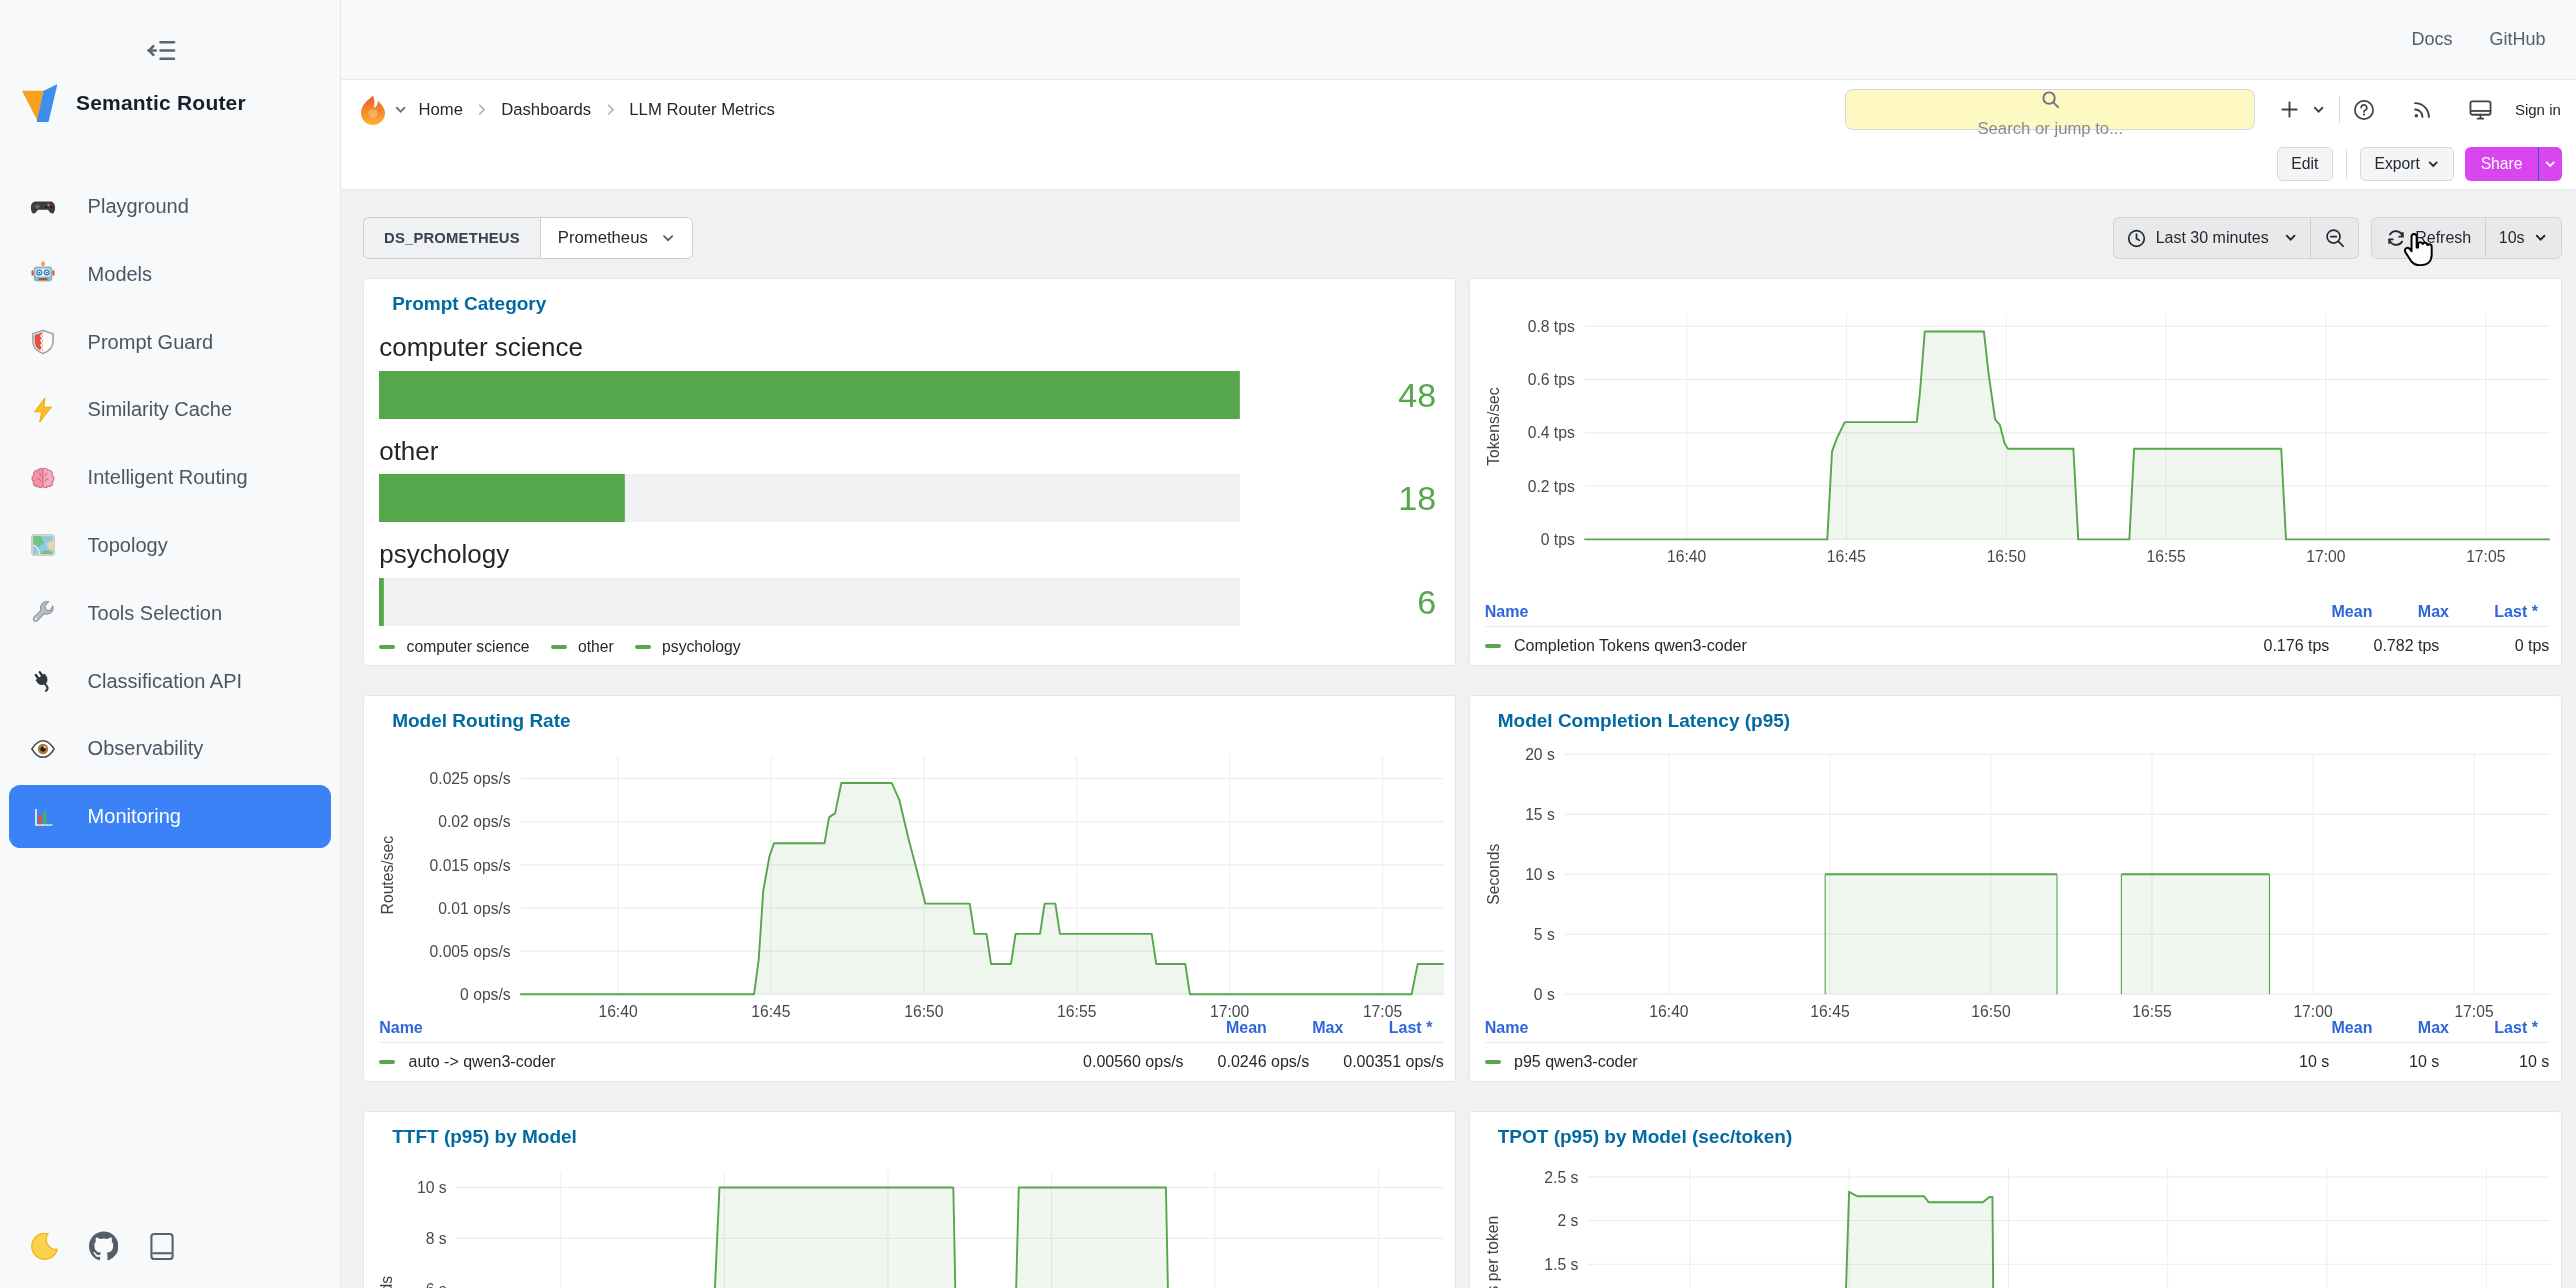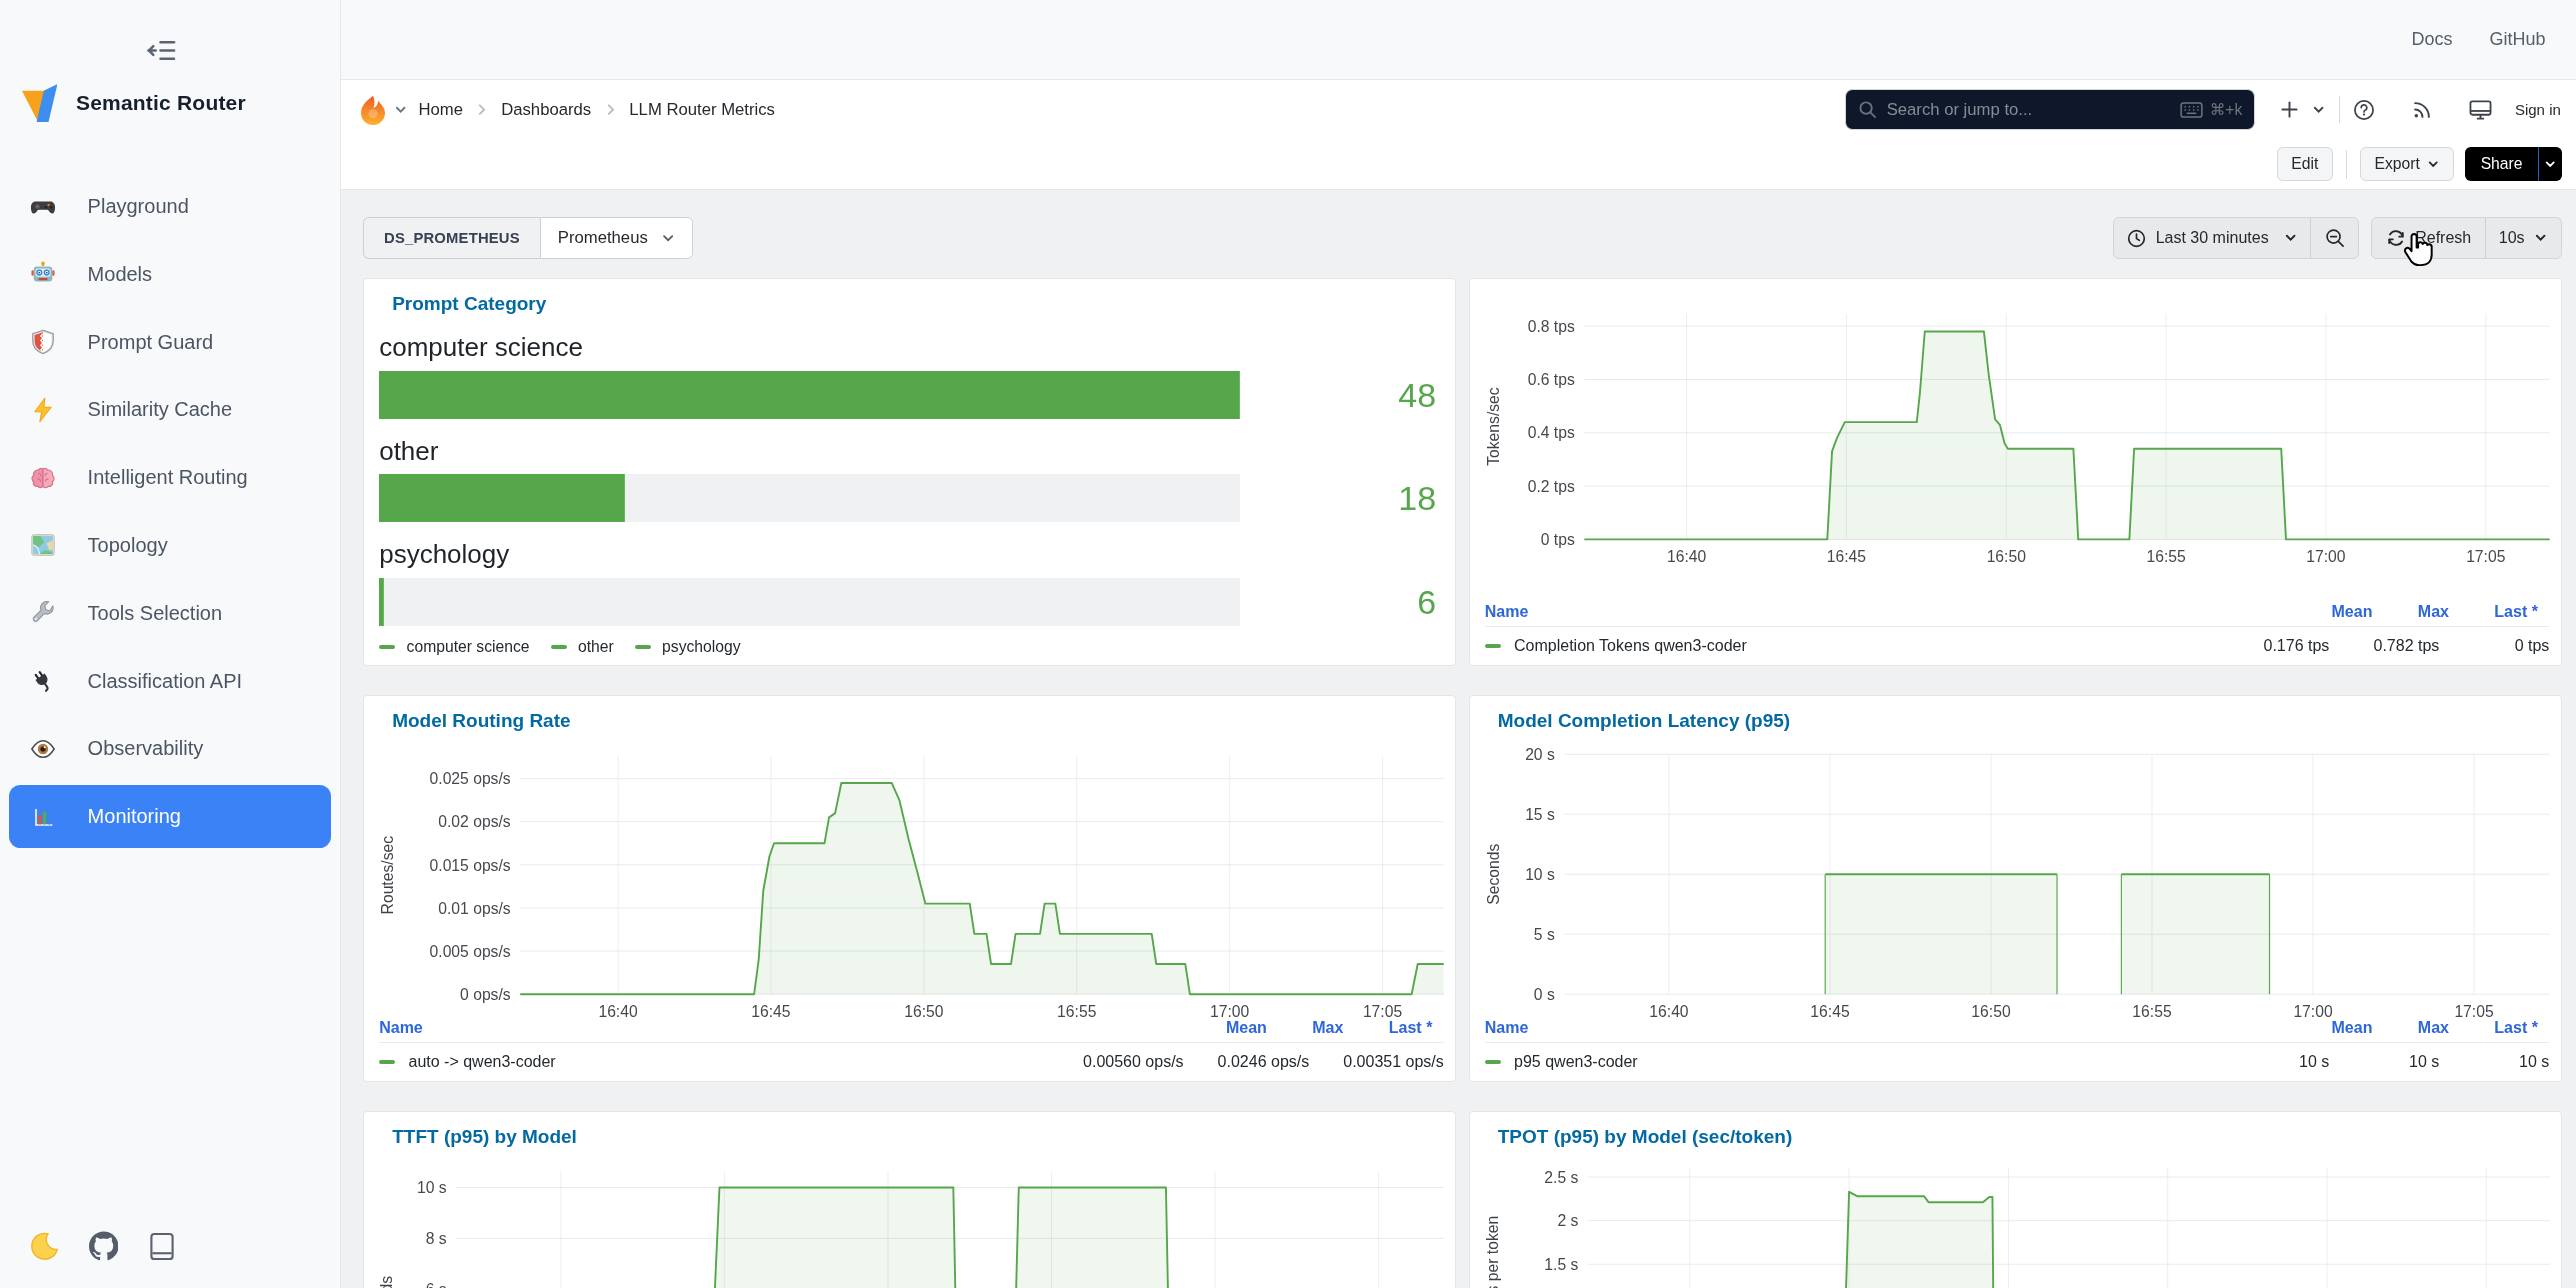--- a/index.html
+++ b/index.html
@@ -27,31 +27,31 @@
   .topbar { height:80px; background:#f8f9fb; border-bottom:1px solid #e6e8eb; display:flex; align-items:center; justify-content:flex-end; gap:37px; padding-right:30.5px; flex-shrink:0; }
   .topbar a { font-size:18px; color:#566069; text-decoration:none; cursor:pointer; }
 
   .gnav { height:59px; background:#fff; display:flex; align-items:center; padding:0 15.2px 0 16px; flex-shrink:0; }
   .gnav-logo { width:32px; height:32px; margin-right:4.8px; cursor:pointer; }
   .chev { color:#6e7680; display:inline-flex; }
   .breadcrumb { display:flex; align-items:center; margin-left:11.4px; gap:8.6px; }
   .breadcrumb .bc-link { font-size:16.7px; color:#24292e; cursor:pointer; }
   .bc-sep { color:#b7bcc3; display:inline-flex; margin:0 4.8px; }
   .gnav-right { margin-left:auto; display:flex; align-items:center; }
-  .searchbox { width:410px; height:41px; border:1px solid #d4d8dc; border-radius:7.6px; display:flex; align-items:center; padding:0 11.4px 0 12.4px; gap:9.5px; color:#858c96; background:#0f172a; cursor:text; }
+  .searchbox { width:410px; height:41px; border:1px solid #d4d8dc; border-radius:7.6px; display:flex; align-items:center; padding:0 11.4px 0 12.4px; gap:9.5px; color:#858c96; background:#fef9c3; cursor:text;flex-direction:column; }
   .searchbox .ph { font-size:16.7px; color:#858c96; flex:1; }
   .searchbox .kbd { display:flex; align-items:center; gap:6.7px; color:#6d747e; font-size:15.7px; }
   .iconbtn { display:flex; align-items:center; justify-content:center; color:#3c434b; cursor:pointer; }
   .vdiv { width:1px; height:27px; background:#d8dbde; margin:0 13.3px; }
   .signin { font-size:15px; font-weight:500; color:#24292e; margin-left:23px; cursor:pointer; white-space:nowrap; }
 
   .gtoolbar { height:51px; background:#fff; border-bottom:1px solid #e4e6e9; display:flex; align-items:center; justify-content:flex-end; padding-right:14.3px; flex-shrink:0; }
   .btn { height:34px; display:inline-flex; align-items:center; justify-content:center; border-radius:5.7px; font-size:15.7px; font-weight:500; color:#24292e; background:#f4f5f6; border:1px solid #d5d8db; padding:0 13.3px; cursor:pointer; gap:7.6px; }
   .tb-div { width:1px; height:29px; background:#d9dcdf; margin:0 13.3px; }
-  .btn-share { background:#000000; border:none; color:#fff; padding:0; margin-left:11.4px; display:inline-flex; height:34px; border-radius:5.7px; overflow:hidden; cursor:pointer; }
+  .btn-share { background:#d946ef; border:none; color:#fff; padding:0; margin-left:11.4px; display:inline-flex; height:34px; border-radius:5.7px; overflow:hidden; cursor:pointer; }
   .btn-share .sh-main { padding:0 15.2px; display:flex; align-items:center; font-size:15.7px; font-weight:500; color:#fff; }
   .btn-share .sh-div { width:1px; background:#2a5fc4; }
   .btn-share .sh-caret { width:23px; display:flex; align-items:center; justify-content:center; color:#fff; }
 
   
   .canvas { flex:1; background:#f0f1f2; padding:27px 14.3px 0 22px; overflow:hidden; }
   .controls { height:42px; display:flex; align-items:center; margin-bottom:19px; }
   .var-group { display:flex; height:42px; }
   .var-label { display:flex; align-items:center; padding:0 20px; background:#f0f1f2; border:1px solid #ccd0d4; border-right:none; border-radius:5.7px 0 0 5.7px; font-size:14.8px; font-weight:600; color:#374151; letter-spacing:0.2px; }
   .var-value { display:flex; align-items:center; gap:13.3px; padding:0 17px; background:#fff; border:1px solid #ccd0d4; border-radius:0 5.7px 5.7px 0; font-size:16.7px; color:#24292e; cursor:pointer; }

